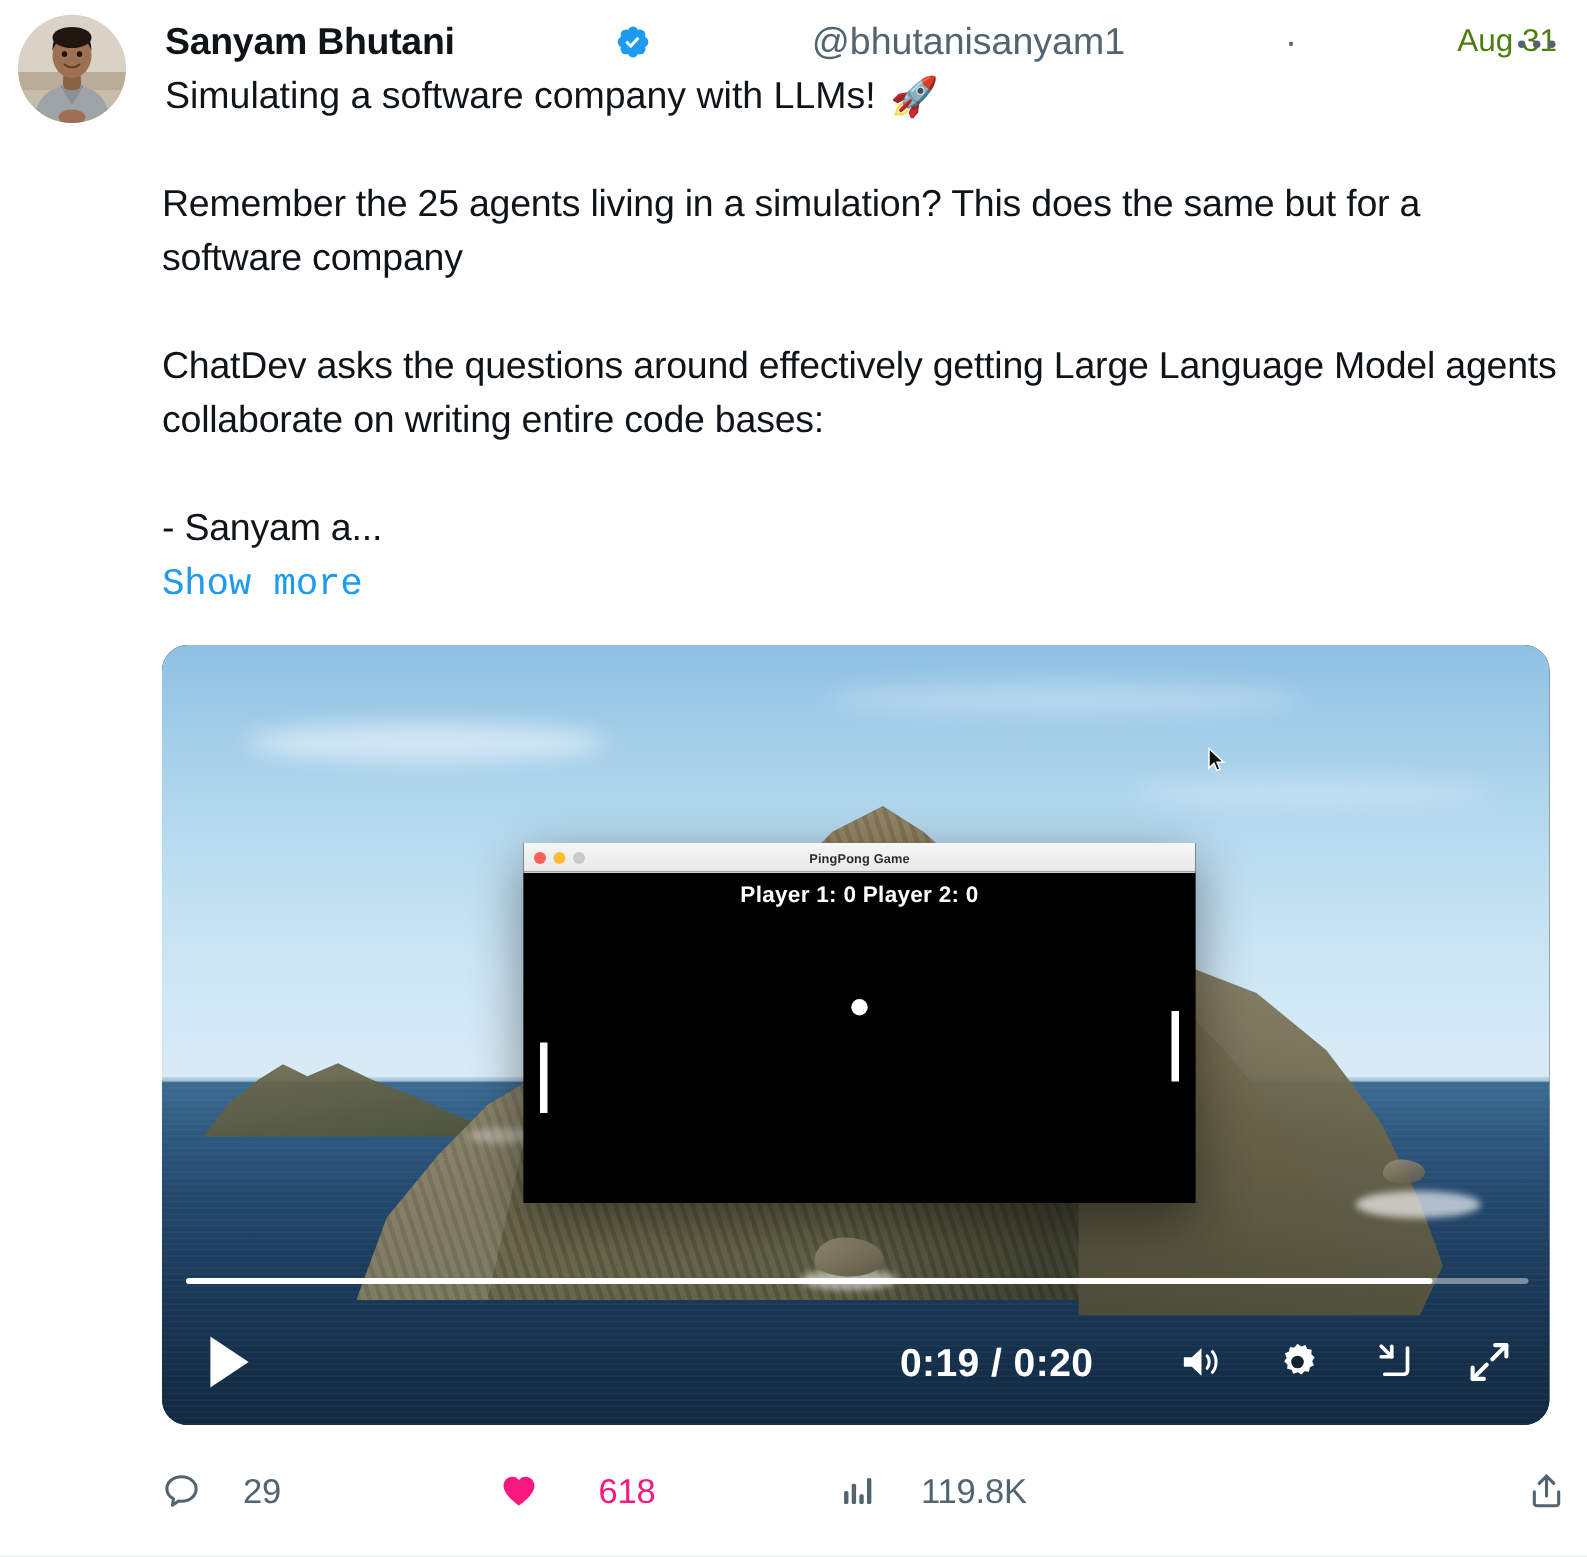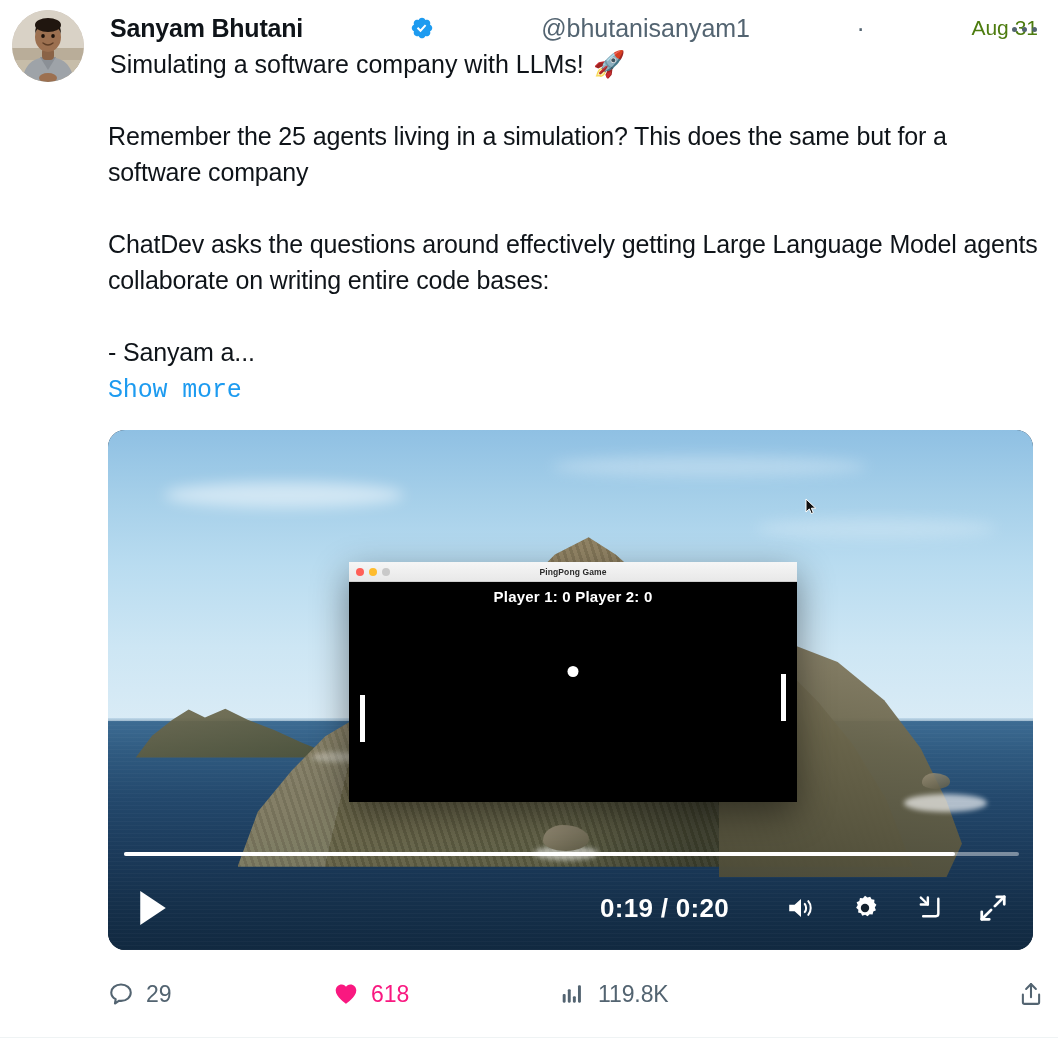--- a/index.html
+++ b/index.html
@@ -359,29 +359,29 @@
     align-items: center;
   }
   .action {
     display: flex;
     align-items: center;
     cursor: pointer;
     white-space: nowrap;
   }
   .action .ic { width: 26px; height: 26px; display:block; flex:0 0 26px; }
   .action .num {
-    margin-left: 12px;
+    margin-left: 28px;
     font-size: 23px;
     color: #536471;
     letter-spacing: -0.1px;
   }
   .a-reply  { width: 225px; }
   .a-repost { width: 227px; }
   .a-repost .num { color: #00ba7c; }
-  .a-like   { width: 227px; }
+  .a-like   { width: 227px; gap: 12px; }
   .a-like .num { color: #f91880; }
   .a-views  { flex: 1 1 auto; }
   .a-share  { margin-left: auto; }
 </style>
 </head>
 <body>
 
 <div class="tweet">
 
   <div class="header">

